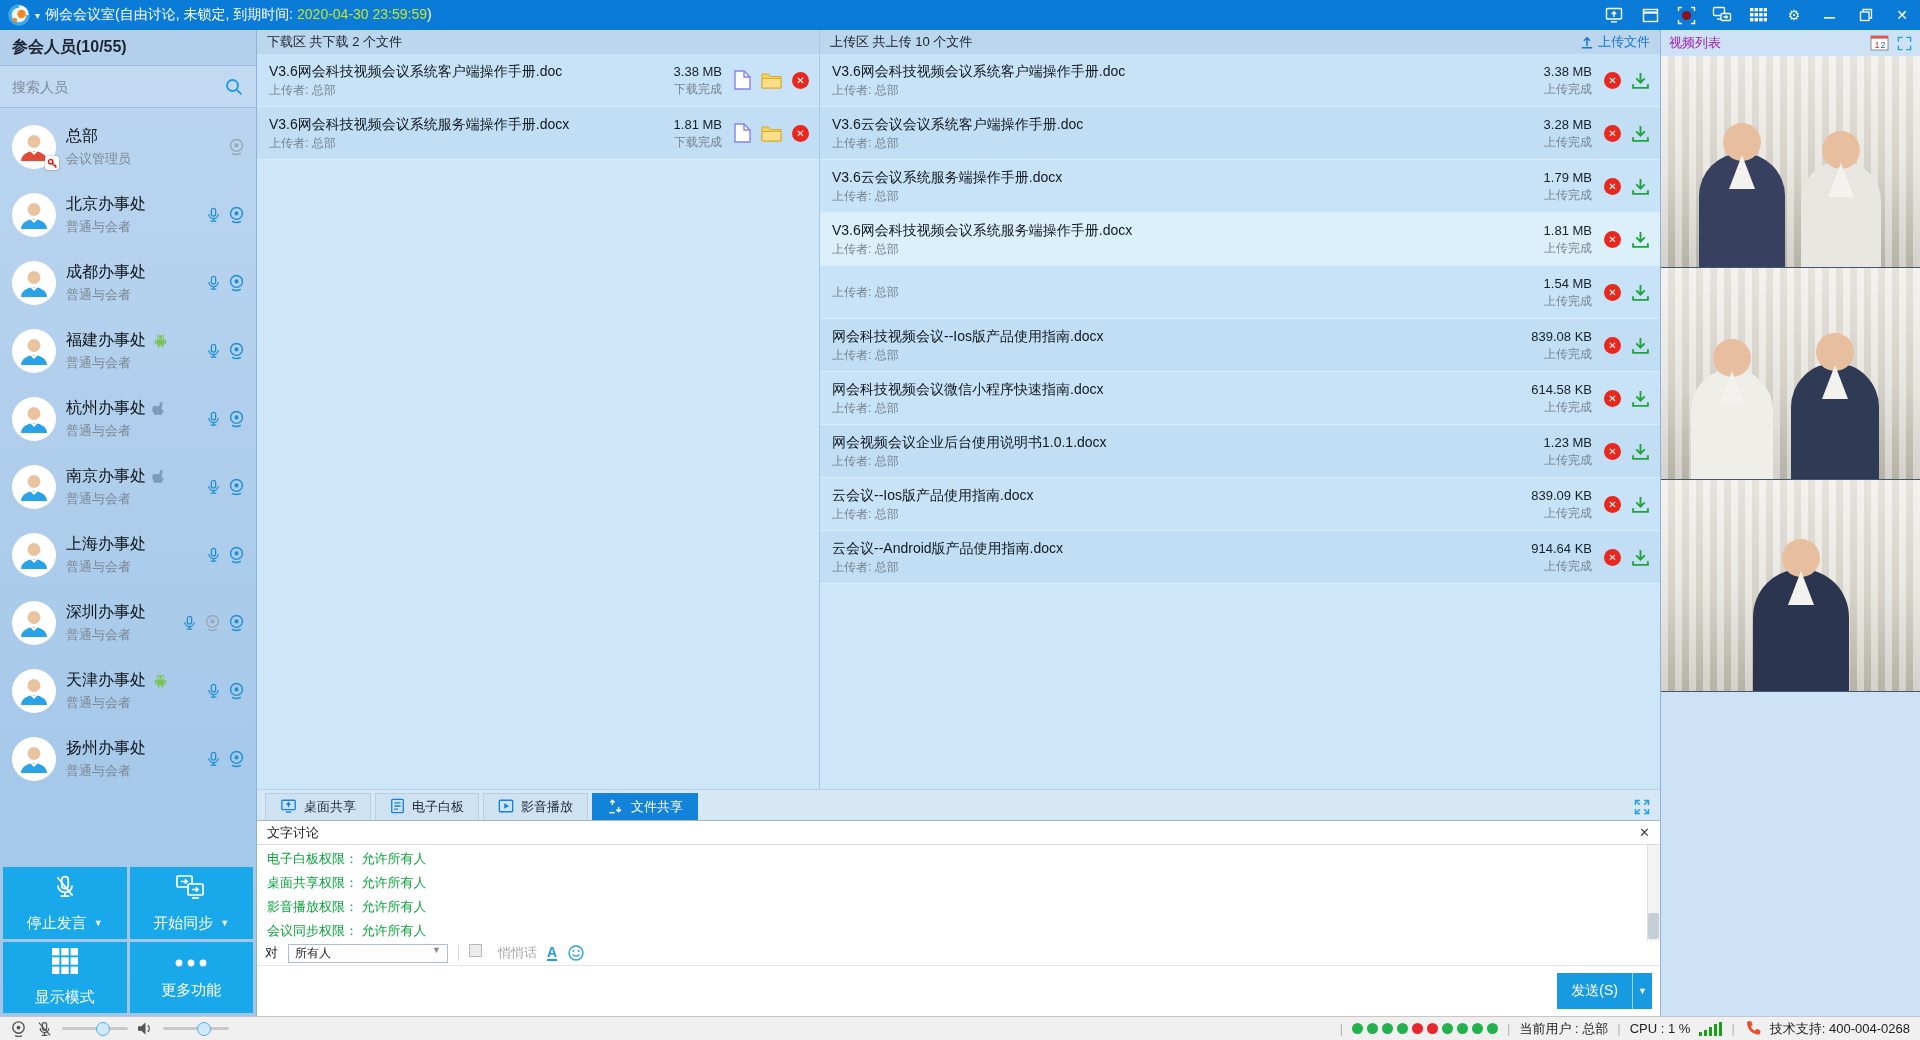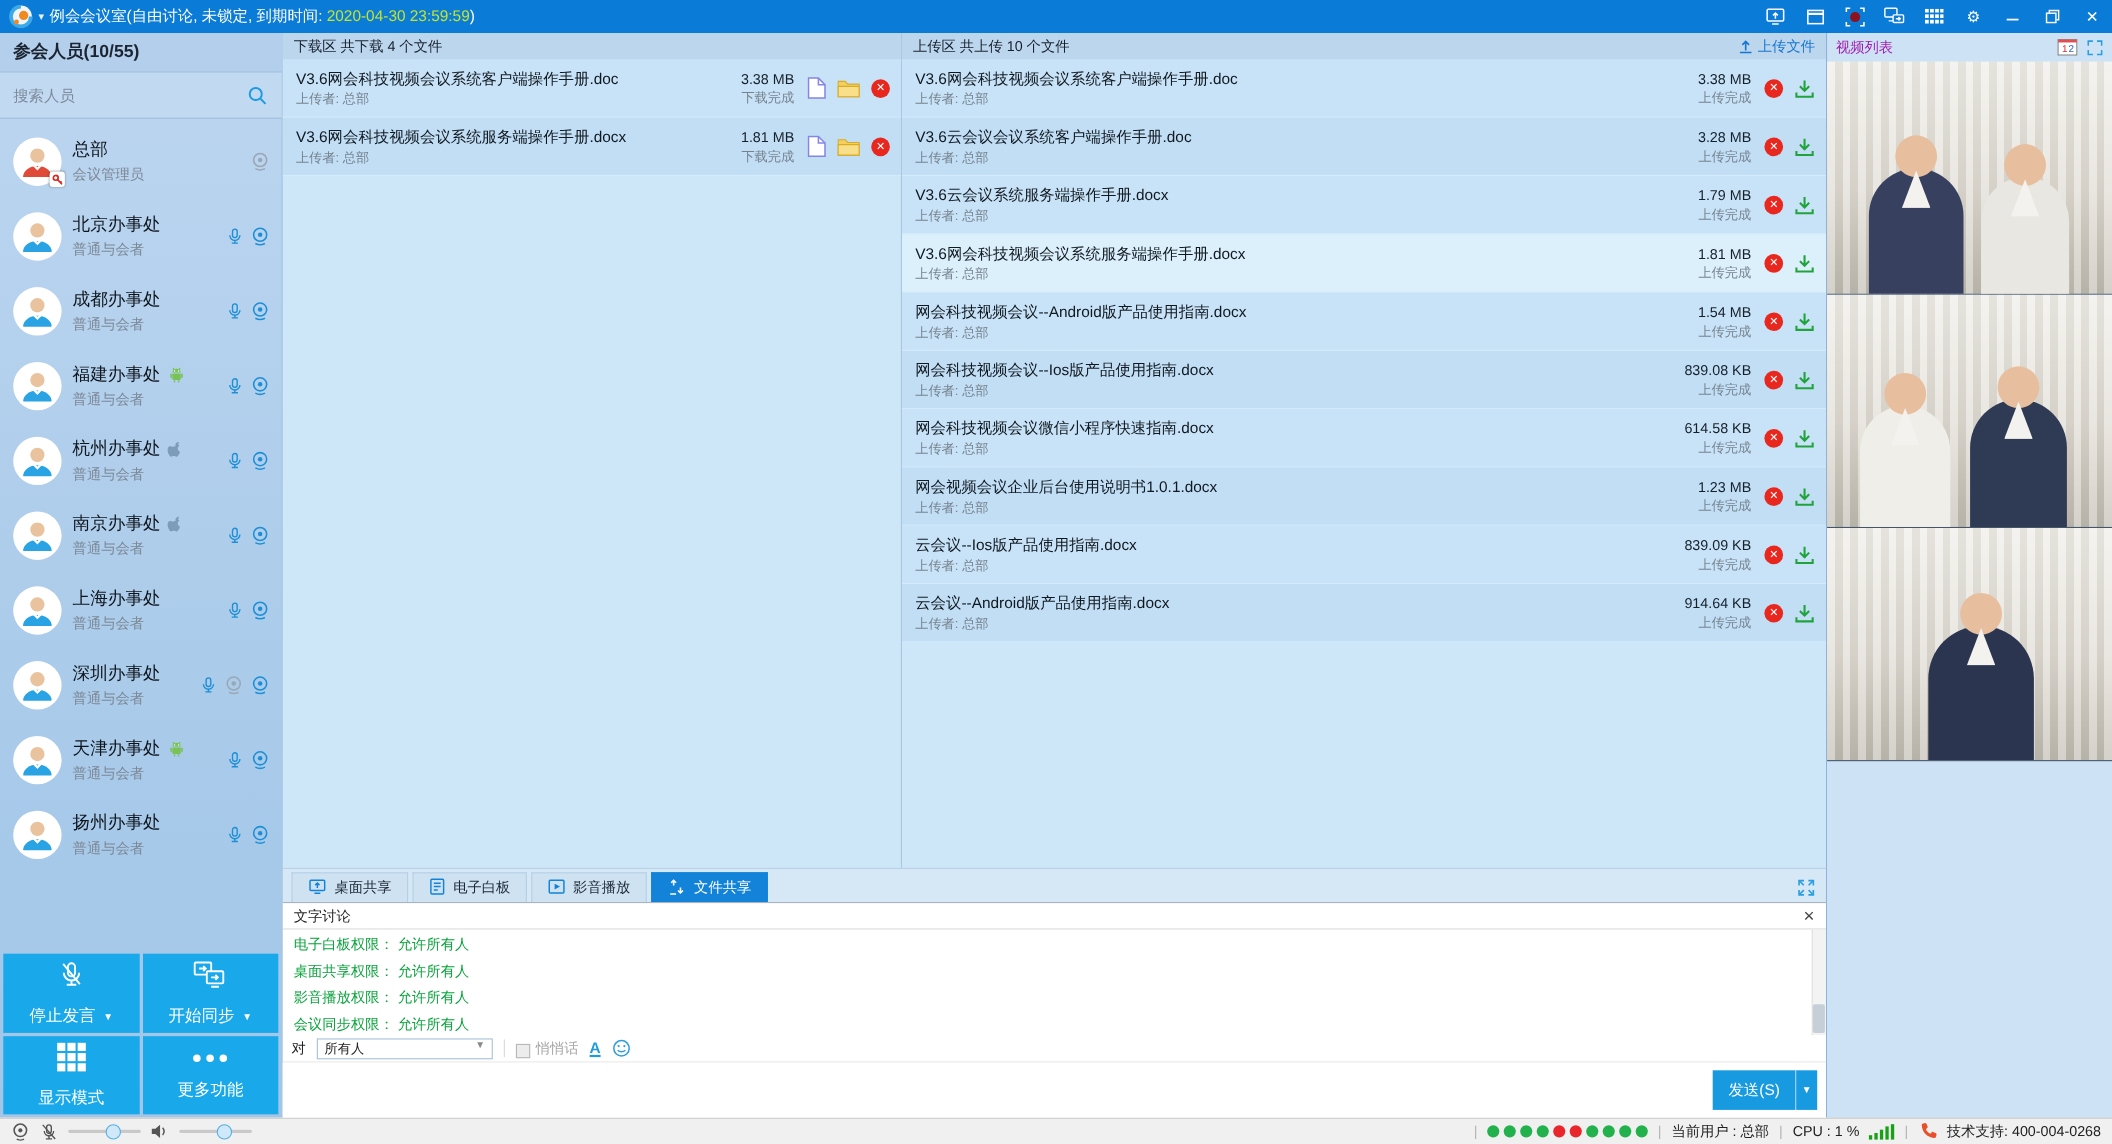--- a/index.html
+++ b/index.html
@@ -74,21 +74,21 @@
 .chat-header{flex:0 0 24px;display:flex;align-items:center;padding:0 10px;font-size:13px;color:#222;border-bottom:1px solid #dcdcdc}
 .chat-close{margin-left:auto;cursor:pointer;color:#444;font-size:13px}
 .chat-msgs{flex:0 0 96px;position:relative;padding:2px 18px 0 10px;overflow:hidden}
 .msg{font-size:13px;color:#0aa33c;line-height:24px;white-space:nowrap}
 .v-scroll{position:absolute;top:0;right:0;bottom:0;width:13px;background:#f3f3f3;border-left:1px solid #e0e0e0}
 .v-thumb-bar{position:absolute;right:1px;bottom:2px;width:11px;height:26px;background:#c6cfd8;border-radius:2px;cursor:pointer}
 .chat-controls{flex:0 0 25px;display:flex;align-items:center;gap:10px;padding:0 8px;border-bottom:1px solid #e4e4e4;font-size:13px;color:#222}
 .sel{width:160px;height:19px;background:#fff;border:1px solid #a8c0d8;display:flex;padding:0 6px;font-size:12px;color:#222;cursor:pointer}
 .sel .sel-ch{margin-left:auto;color:#8a8a8a;font-size:9px}
 .ctl-sep{width:1px;height:16px;background:#d8d8d8}
-.whisper{display:flex;align-items:flex-end;gap:5px;color:#a8a8a8;cursor:default}
+.whisper{display:flex;align-items:flex-start;gap:16px;color:#a8a8a8;cursor:default}
 .wbox{width:13px;height:13px;border:1px solid #b8b8b8;background:#ececec}
 .font-ic{color:#1e9ae0;font-size:14px;font-weight:700;border-bottom:2px solid #1e9ae0;line-height:13px;cursor:pointer}
 .emoji-ic{display:flex;cursor:pointer}
 .chat-input{flex:1;position:relative;background:#fff}
 .send-btn{position:absolute;right:8px;bottom:7px;height:36px;display:flex;align-items:stretch;cursor:pointer}
 .send-main{background:#189ae0;color:#fff;font-size:14px;display:flex;align-items:center;padding:0 14px}
 .send-caret{background:#189ae0;border-left:1px solid rgba(255,255,255,.55);width:20px;display:flex;align-items:center;justify-content:center;color:#fff;font-size:9px}
 
 
 .videos{width:260px;flex:0 0 260px;background:#cde3f5;border-left:1px solid #8fb3d8;display:flex;flex-direction:column}
@@ -625,21 +625,21 @@
               <span>更多功能</span>
             </div>
           </div>
         </div>
     </aside>
 
     <section class="center">
       <div class="file-area">
         <div class="dl-panel">
           <div class="panel-header">
-              <span>下载区 共下载 4 个文件</span>
+              <span>下载区 共下载 2 个文件</span>
             </div>
           <div class="file-rows">
               <div class="file-row">
                 <div class="file-info">
                   <div class="file-name">V3.6网会科技视频会议系统客户端操作手册.doc</div>
                   <div class="file-meta">上传者: 总部</div>
                 </div>
                 <div class="size-block">
                   <div class="f-size">3.38 MB</div>
                   <div class="f-status">下载完成</div>
@@ -770,21 +770,20 @@
                   <span>
                     <svg width="19" height="19" viewBox="0 0 18 18" fill="none" stroke="#21a33c" stroke-width="1.8">
                       <path d="M9 2 v8.5 M5 7 l4 4 4-4"></path>
                       <path d="M2 12.5 V16 h14 v-3.5"></path>
                     </svg>
                   </span>
                 </div>
               </div>
               <div class="file-row">
                 <div class="file-info">
-                  <div class="file-name">网会科技视频会议--Android版产品使用指南.docx</div>
                   <div class="file-meta">上传者: 总部</div>
                 </div>
                 <div class="size-block">
                   <div class="f-size">1.54 MB</div>
                   <div class="f-status">上传完成</div>
                 </div>
                 <div class="row-actions">
                   <span class="cx">✕</span>
                   <span>
                     <svg width="19" height="19" viewBox="0 0 18 18" fill="none" stroke="#21a33c" stroke-width="1.8">

